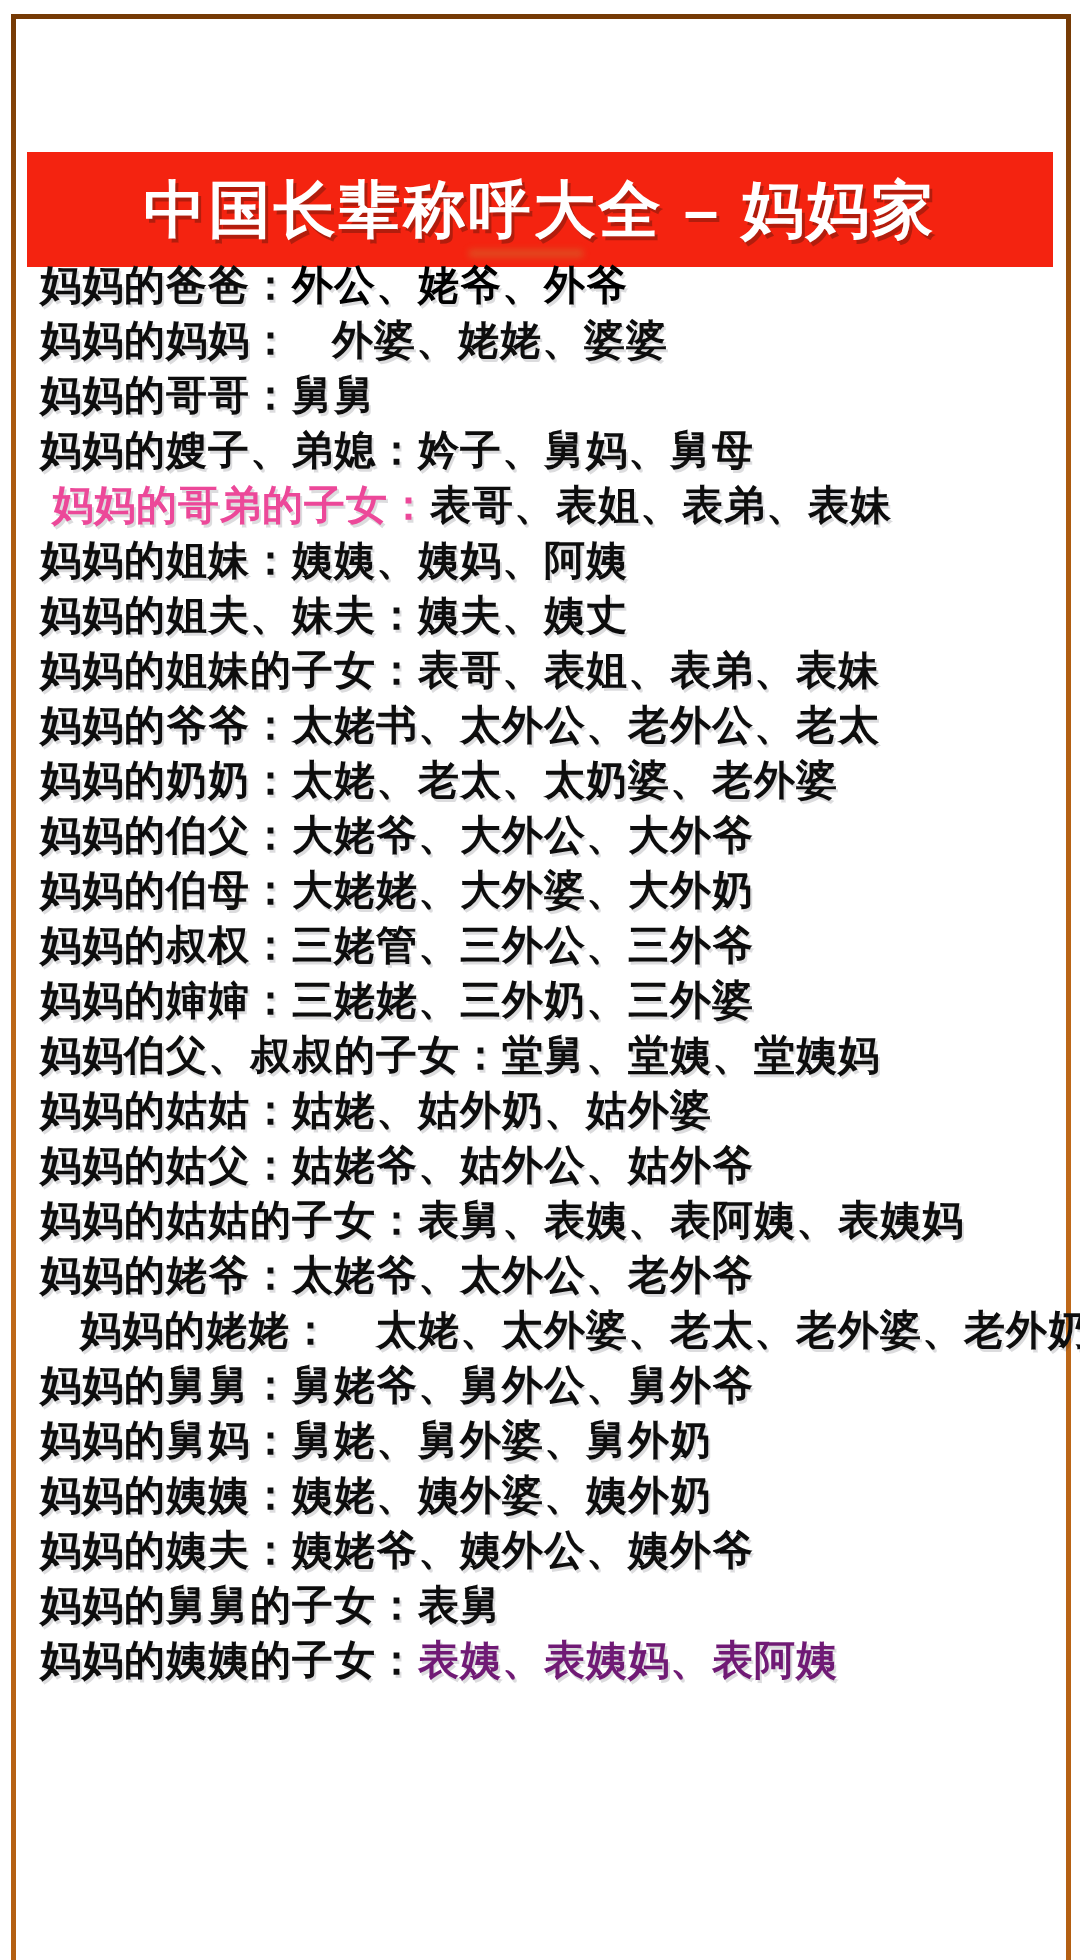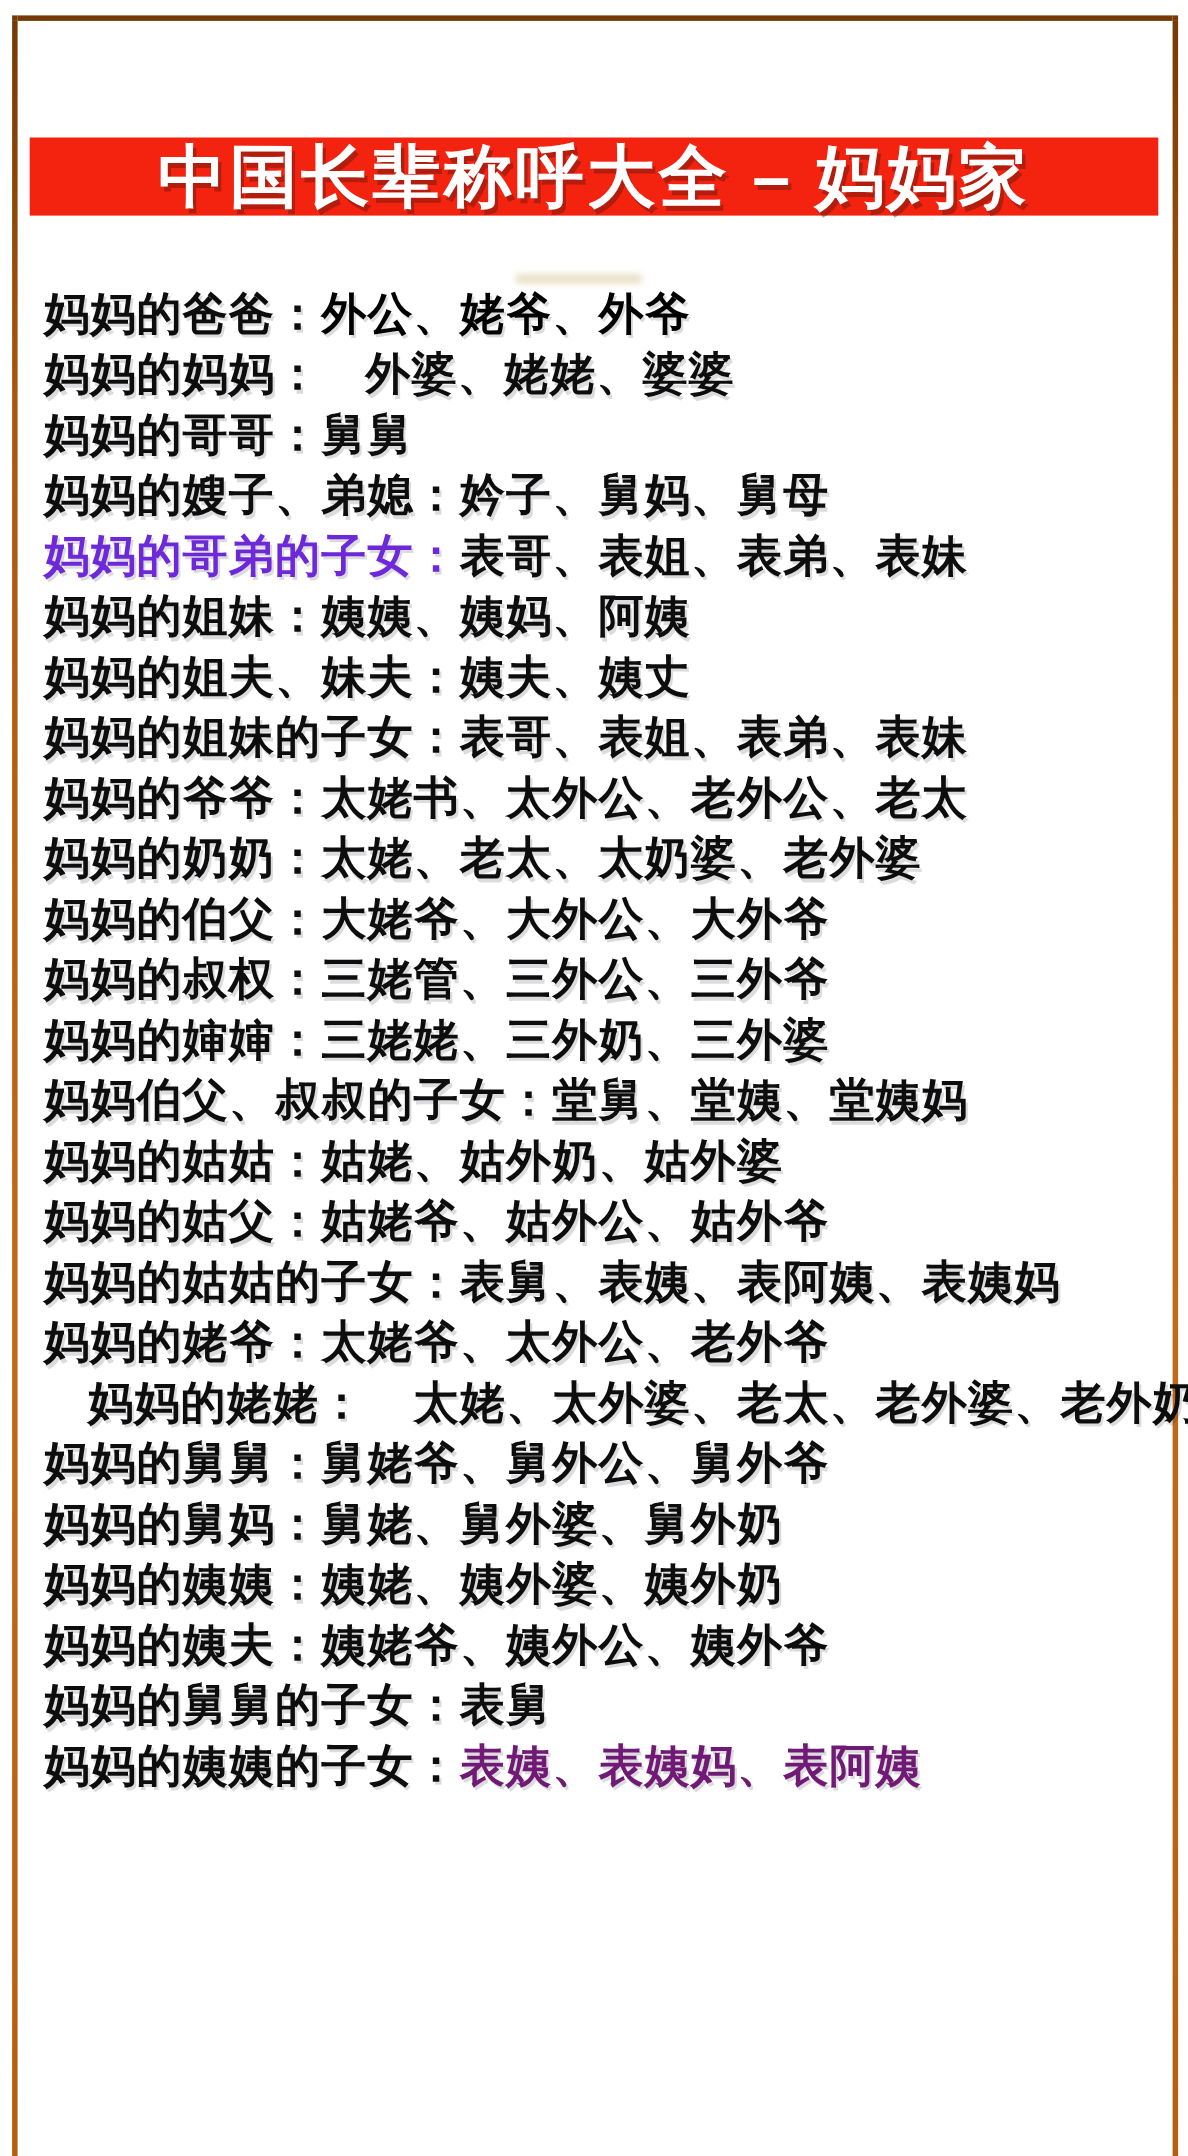--- a/index.html
+++ b/index.html
@@ -21,22 +21,22 @@
     top: 14px;
     bottom: -8px;            
     border: 5px solid #a8580e;
     border-image: linear-gradient(180deg, #753a05 0%, #a8580e 18%, #c06a1a 60%, #b35f12 100%) 1;
     pointer-events: none;
   }
   .banner {
     position: absolute;
     left: 27px;
     right: 27px;
-    top: 125px;
-    height: 71px;
+    top: 152px;
+    height: 115px;
     background: #f42310;
     display: flex;
     align-items: center;
     justify-content: center;
     text-align: center;
   }
   .banner-title {
     color: #ffffff;
     font-size: 62px;
     font-weight: bold;
@@ -80,27 +80,28 @@
   <div class="banner-title" style="color: rgb(255, 255, 255);">中国长辈称呼大全 – 妈妈家</div>
 </div>
 
 <div class="smudge"></div>
 
 <div class="terms-list">
     <div class="term-row"><span style="color: rgb(13, 13, 13);">妈妈的爸爸：</span><span style="color: #000000;">外公、姥爷、外爷</span></div>
     <div class="term-row"><span style="color: rgb(13, 13, 13);">妈妈的妈妈：</span><span style="color: rgb(13, 13, 13); margin-left: 40px;">外婆、姥姥、婆婆</span></div>
     <div class="term-row"><span style="color: rgb(13, 13, 13);">妈妈的哥哥：</span><span style="color: rgb(13, 13, 13);">舅舅</span></div>
     <div class="term-row"><span style="color: rgb(13, 13, 13);">妈妈的嫂子、弟媳：</span><span style="color: rgb(13, 13, 13);">妗子、舅妈、舅母</span></div>
-    <div class="term-row"><span style="color: #6d28d9;">妈妈的哥弟的子女：</span><span style="color: rgb(13, 13, 13);">表哥、表姐、表弟、表妹</span></div>
+    <div class="term-row"><span style="color: #ec4899; margin-left: 12px;">妈妈的哥弟的子女：</span><span style="color: rgb(13, 13, 13);">表哥、表姐、表弟、表妹</span></div>
     <div class="term-row"><span style="color: rgb(13, 13, 13);">妈妈的姐妹：</span><span style="color: rgb(13, 13, 13);">姨姨、姨妈、阿姨</span></div>
     <div class="term-row"><span style="color: rgb(13, 13, 13);">妈妈的姐夫、妹夫：</span><span style="color: rgb(13, 13, 13);">姨夫、姨丈</span></div>
     <div class="term-row"><span style="color: rgb(13, 13, 13);">妈妈的姐妹的子女：</span><span style="color: rgb(13, 13, 13);">表哥、表姐、表弟、表妹</span></div>
     <div class="term-row"><span style="color: rgb(13, 13, 13);">妈妈的爷爷：</span><span style="color: rgb(13, 13, 13);">太姥书、太外公、老外公、老太</span></div>
     <div class="term-row"><span style="color: rgb(13, 13, 13);">妈妈的奶奶：</span><span style="color: rgb(13, 13, 13);">太姥、老太、太奶婆、老外婆</span></div>
     <div class="term-row"><span style="color: rgb(13, 13, 13);">妈妈的伯父：</span><span style="color: rgb(13, 13, 13);">大姥爷、大外公、大外爷</span></div>
+    <div class="term-row"><span style="color: rgb(13, 13, 13);">妈妈的伯母：</span><span style="color: rgb(13, 13, 13);">大姥姥、大外婆、大外奶</span></div>
     <div class="term-row"><span style="color: rgb(13, 13, 13);">妈妈的叔权：</span><span style="color: rgb(13, 13, 13);">三姥管、三外公、三外爷</span></div>
     <div class="term-row"><span style="color: rgb(13, 13, 13);">妈妈的婶婶：</span><span style="color: rgb(13, 13, 13);">三姥姥、三外奶、三外婆</span></div>
     <div class="term-row"><span style="color: rgb(13, 13, 13);">妈妈伯父、叔叔的子女：</span><span style="color: rgb(13, 13, 13);">堂舅、堂姨、堂姨妈</span></div>
     <div class="term-row"><span style="color: rgb(13, 13, 13);">妈妈的姑姑：</span><span style="color: rgb(13, 13, 13);">姑姥、姑外奶、姑外婆</span></div>
     <div class="term-row"><span style="color: rgb(13, 13, 13);">妈妈的姑父：</span><span style="color: rgb(13, 13, 13);">姑姥爷、姑外公、姑外爷</span></div>
     <div class="term-row"><span style="color: rgb(13, 13, 13);">妈妈的姑姑的子女：</span><span style="color: rgb(13, 13, 13); margin-top: 43px;">表舅、表姨、表阿姨、表姨妈</span></div>
     <div class="term-row"><span style="color: rgb(13, 13, 13);">妈妈的姥爷：</span><span style="color: rgb(13, 13, 13);">太姥爷、太外公、老外爷</span></div>
     <div class="term-row"><span style="color: rgb(13, 13, 13); margin-left: 40px;">妈妈的姥姥：</span><span style="color: rgb(13, 13, 13); margin-left: 44px;">太姥、太外婆、老太、老外婆、老外奶</span></div>
     <div class="term-row"><span style="color: rgb(13, 13, 13);">妈妈的舅舅：</span><span style="color: rgb(13, 13, 13);">舅姥爷、舅外公、舅外爷</span></div>
     <div class="term-row"><span style="color: rgb(13, 13, 13);">妈妈的舅妈：</span><span style="color: rgb(13, 13, 13);">舅姥、舅外婆、舅外奶</span></div>

